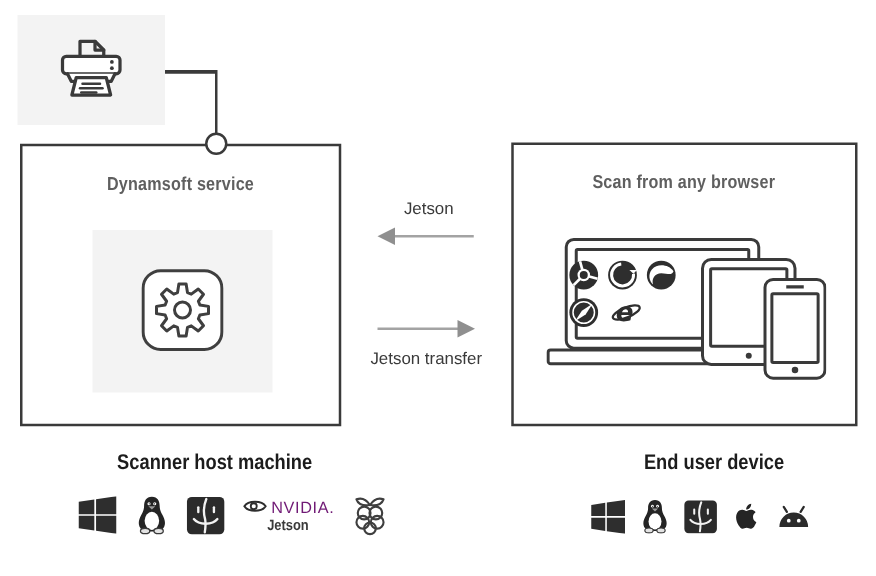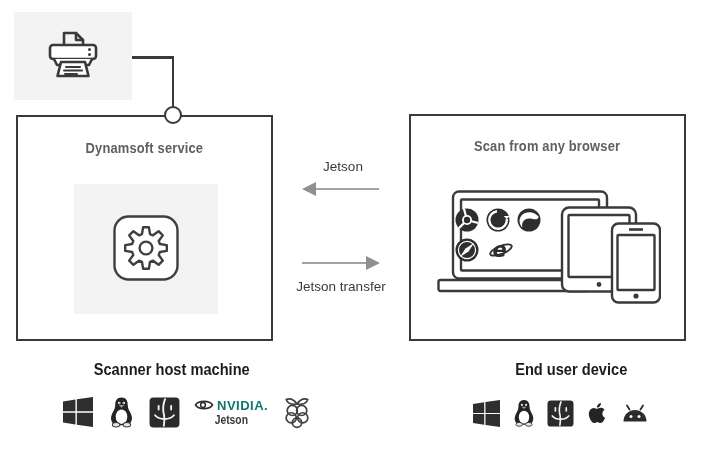--- a/index.html
+++ b/index.html
@@ -17,21 +17,21 @@
   .head-left{position:absolute;width:0;height:0;border-top:7px solid transparent;
              border-bottom:7px solid transparent;border-right:14px solid #8f8f8f;}
   .head-right{position:absolute;width:0;height:0;border-top:7px solid transparent;
               border-bottom:7px solid transparent;border-left:14px solid #8f8f8f;}
   .line{position:absolute;background:#3a3a3a;}
   .node{position:absolute;width:18px;height:18px;border:2.5px solid #3a3a3a;border-radius:50%;
         background:#fff;box-sizing:border-box;z-index:3;}
   .osrow{position:absolute;display:flex;align-items:center;}
   .nvblock{display:flex;flex-direction:column;align-items:center;line-height:1;}
   .nvtop{display:flex;align-items:center;gap:3px;}
-  .nvbrand{font-size:13px;font-weight:bold;color:#0f766e;letter-spacing:.5px;}
+  .nvbrand{font-size:13px;font-weight:normal;color:#701a75;letter-spacing:.5px;}
   .nvprod{font-size:12px;font-weight:bold;color:#3a3a3a;margin-top:2px;}
   svg{display:block;}
 </style>
 </head>
 <body>
 
 <div id="stage">
 
   <div class="abs panel" style="left:14px;top:12px;width:118px;height:88px;">
     <svg width="64" height="64" viewBox="0 0 64 64" style="margin:12px auto 0 auto;">

